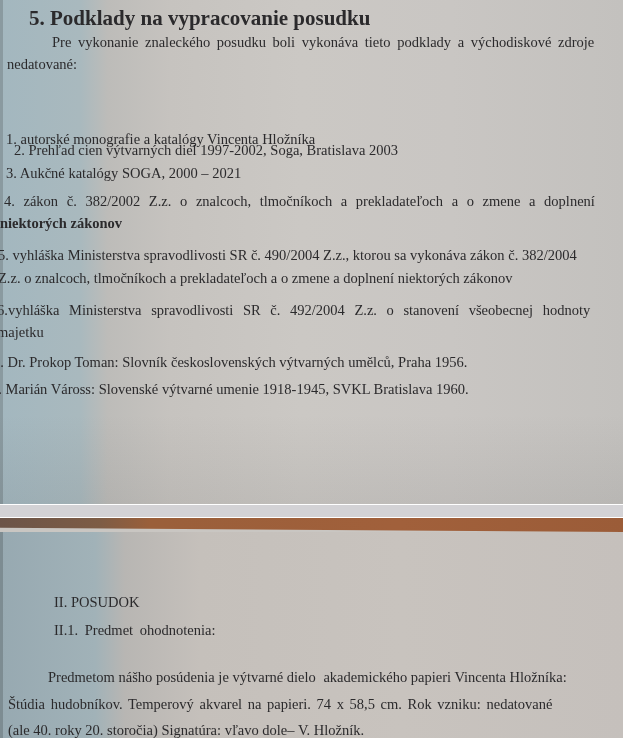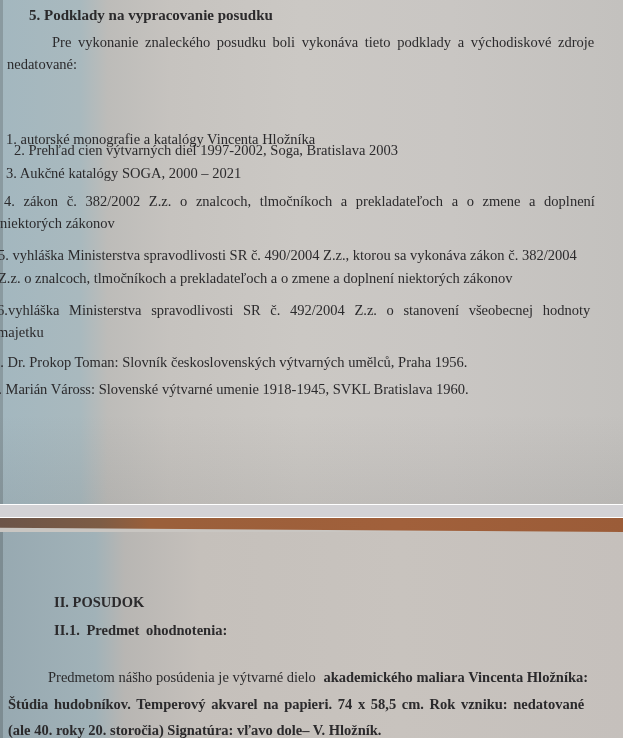--- a/index.html
+++ b/index.html
@@ -37,50 +37,50 @@
     }
     .page-bottom {
       top: 532px; height: 206px;
       background: linear-gradient(90deg, #97a9b1 0px, #a1b2b8 95px, #b8b6b3 125px, #c5c0bb 200px, #c8c3be 400px, #c5c0bc 623px);
     }
     .page-bottom::before {
       content: ""; position: absolute; left: 0; top: 0; bottom: 0; width: 3px;
       background: #7d8c92;
     }
     .txt { position: absolute; white-space: nowrap; font-size: 14.5px; line-height: 1; }
-    .bold { font-weight: bold; }
-    .h1 { font-weight: bold; font-size: 15px; }
+    .bold { font-weight: normal; }
+    .h1 { font-weight: bold; font-size: 21px; }
   </style>
 </head>
 <body>
 
 <div class="page page-top">
   <div class="txt h1" style="left:29px; top:8px;">5. Podklady na vypracovanie posudku</div>
   <div class="txt" style="left:52px; top:35px; word-spacing:3px;">Pre vykonanie znaleckého posudku boli vykonáva tieto podklady a východiskové zdroje</div>
   <div class="txt" style="left:7px; top:57px;">nedatované:</div>
 
   <div class="txt" style="left:6px; top:114px;margin-top:18px;">1. autorské monografie a katalógy Vincenta Hložníka</div>
   <div class="txt" style="left:14px; top:143px;">2. Prehľad cien výtvarných diel 1997-2002, Soga, Bratislava 2003</div>
   <div class="txt" style="left:6px; top:166px;">3. Aukčné katalógy SOGA, 2000 – 2021</div>
   <div class="txt" style="left:4px; top:194px; word-spacing:5px;">4. zákon č. 382/2002 Z.z. o znalcoch, tlmočníkoch a prekladateľoch a o zmene a doplnení</div>
-  <div class="txt" style="left:0px; top:216px;">niektorých zákonov</div>
+  <div class="txt" style="left:0px; top:216px;font-weight:bold;">niektorých zákonov</div>
   <div class="txt" style="left:-2px; top:248px;">5. vyhláška Ministerstva spravodlivosti SR č. 490/2004 Z.z., ktorou sa vykonáva zákon č. 382/2004</div>
   <div class="txt" style="left:-2px; top:271px;">Z.z. o znalcoch, tlmočníkoch a prekladateľoch a o zmene a doplnení niektorých zákonov</div>
   <div class="txt" style="left:-3px; top:303px; word-spacing:6px;">6.vyhláška Ministerstva spravodlivosti SR č. 492/2004 Z.z. o stanovení všeobecnej hodnoty</div>
   <div class="txt" style="left:-3px; top:325px;">majetku</div>
   <div class="txt" style="left:-7px; top:355px;">7. Dr. Prokop Toman: Slovník československých výtvarných umělců, Praha 1956.</div>
   <div class="txt" style="left:-9px; top:382px;">8. Marián Váross: Slovenské výtvarné umenie 1918-1945, SVKL Bratislava 1960.</div>
 </div>
 
 <div class="separator"></div>
 <div class="wood-edge"></div>
 
 <div class="page page-bottom">
   <div class="txt bold" style="left:54px; top:63px;">II. POSUDOK</div>
   <div class="txt bold" style="left:54px; top:91px; word-spacing:3px;">II.1. Predmet ohodnotenia:</div>
 
   <div class="txt" style="left:48px; top:138px;">
     <span>Predmetom nášho posúdenia je výtvarné dielo</span>
-    <span class="bold" style="margin-left:4px;">akademického maliara Vincenta Hložníka:</span>
+    <span class="bold" style="margin-left:4px;">akademického papieri Vincenta Hložníka:</span>
   </div>
   <div class="txt bold" style="left:8px; top:165px; word-spacing:2px;">Štúdia hudobníkov. Temperový akvarel na papieri. 74 x 58,5 cm. Rok vzniku: nedatované</div>
   <div class="txt bold" style="left:8px; top:191px;">(ale 40. roky 20. storočia) Signatúra: vľavo dole– V. Hložník.</div>
 </div>
 
 </body></html>

